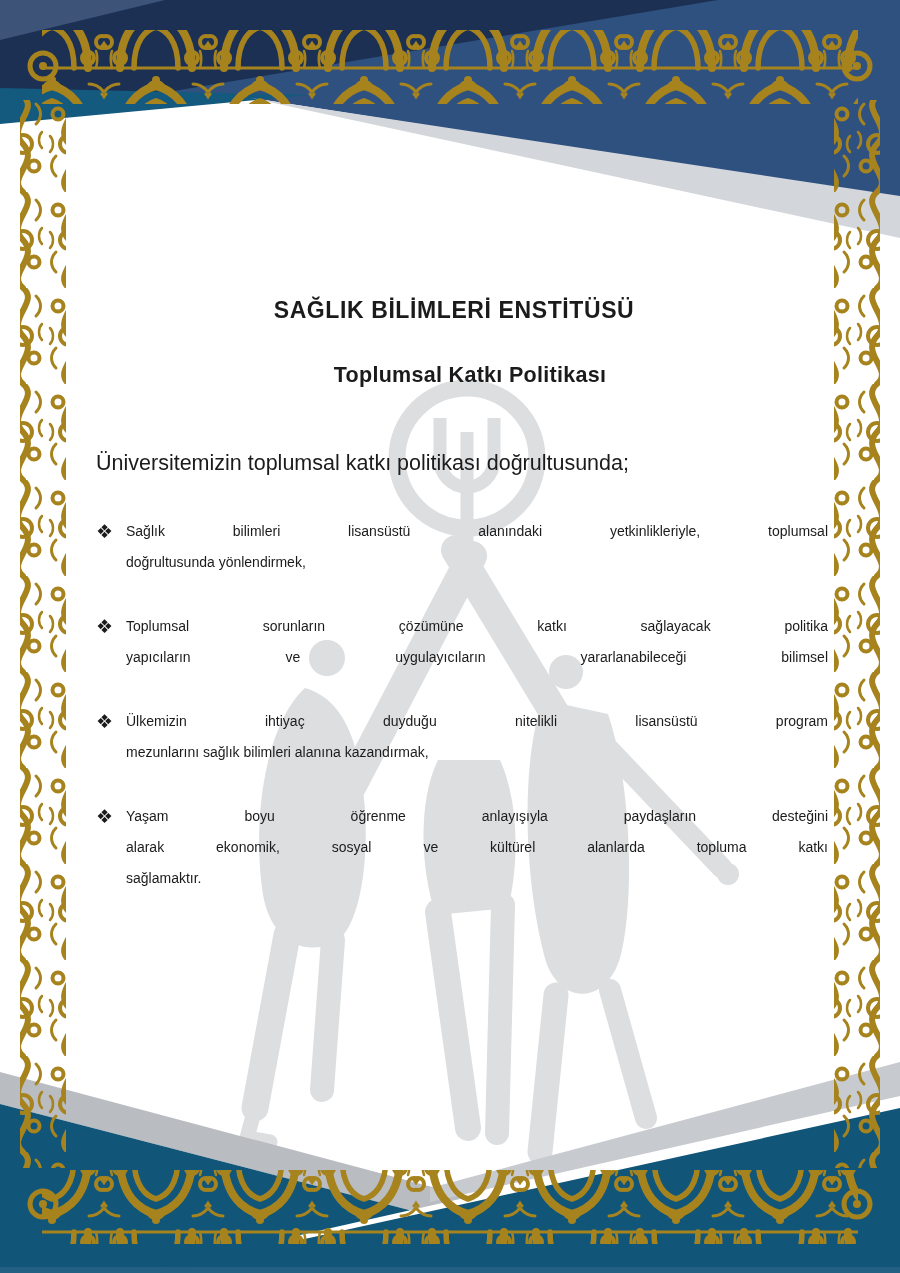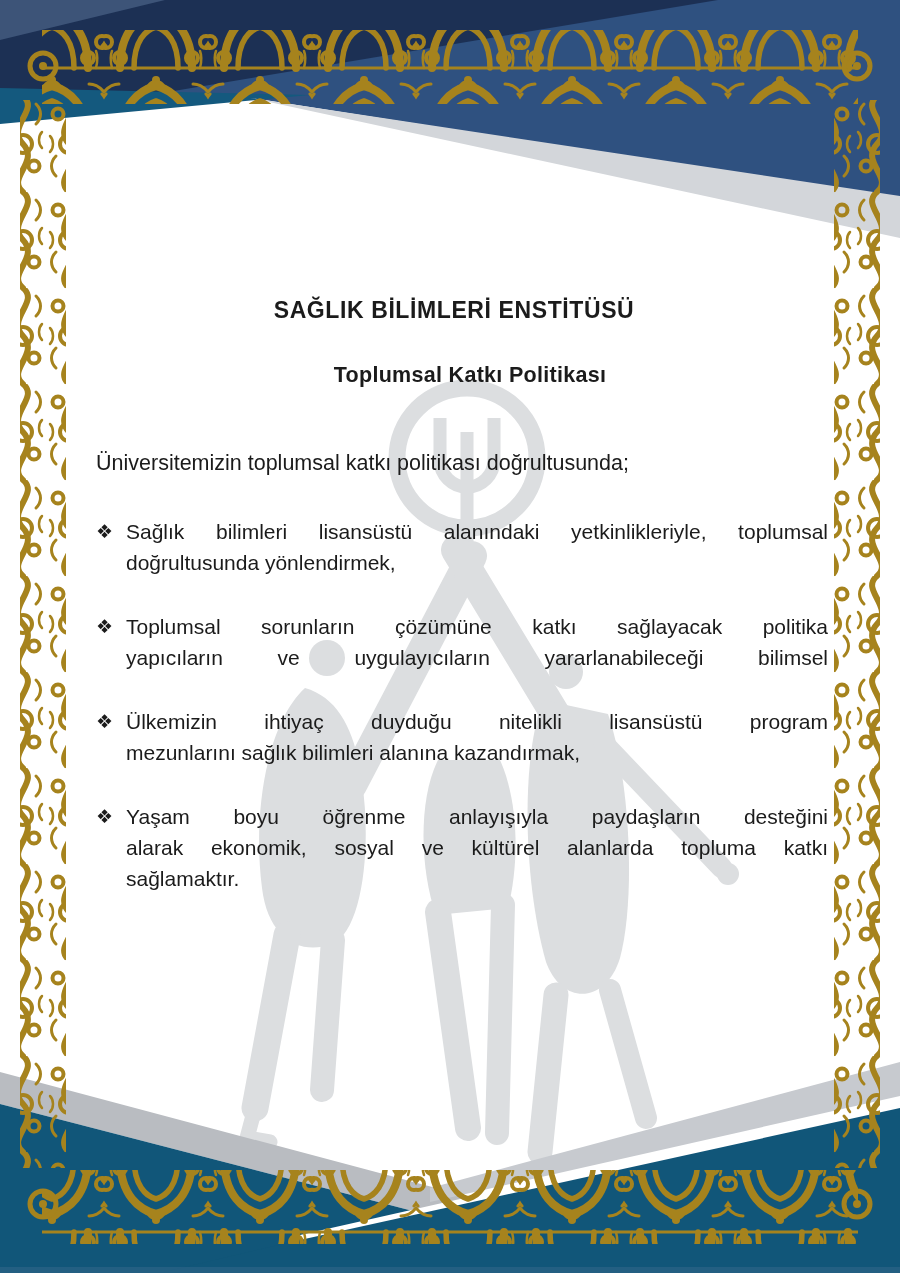--- a/index.html
+++ b/index.html
@@ -26,21 +26,21 @@
     font-size:21.5px;
     margin-top:20px;
   }
   .bullets{position:absolute;top:516px;left:92px;width:732px;}
   .bullet{display:flex;align-items:flex-start;margin-bottom:33px;}
   .bullet:last-child{margin-bottom:0;}
   .marker{
     flex:0 0 30px;width:30px;font-size:19px;line-height:31px;
     color:#1b1b1b;
   }
-  .btext{flex:1 1 auto;width:700px;font-size:21px;}
+  .btext{flex:1 1 auto;width:700px;font-size:14px;}
   .bline{
     line-height:31px;
     text-align:justify;
     -moz-text-align-last:justify;
     text-align-last:justify;
     white-space:normal;
   }
   .bline.last{
     text-align:left;
     -moz-text-align-last:left;

